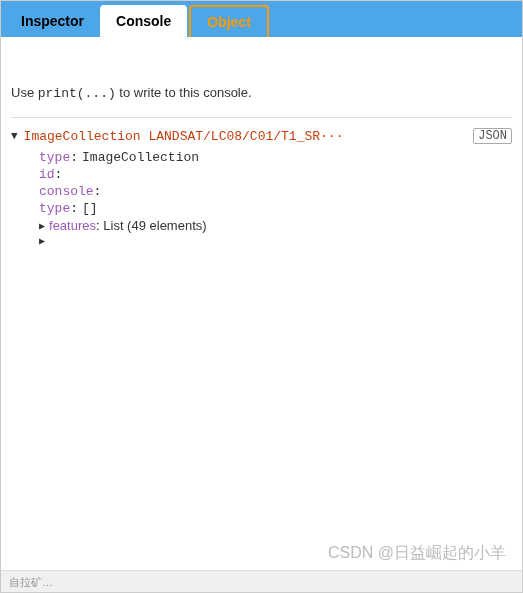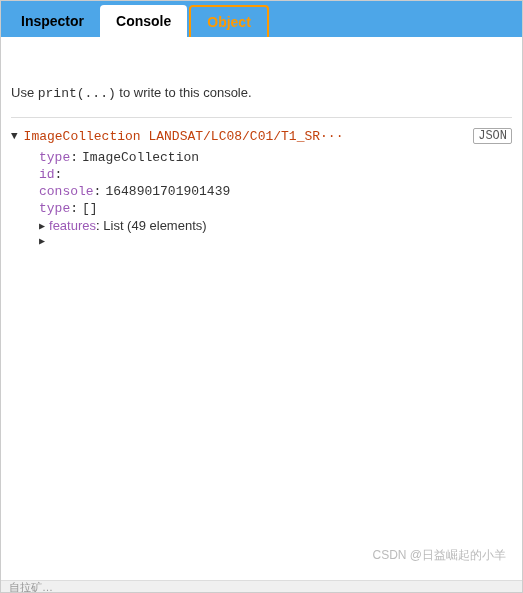--- a/index.html
+++ b/index.html
@@ -179,32 +179,32 @@
     .expand-value {
       color: #333;
     }
 
     
     .watermark {
       position: absolute;
       bottom: 30px;
       right: 16px;
       font-family: Arial, sans-serif;
-      font-size: 12px;
+      font-size: 16px;
       color: #bbb;
       user-select: none;
     }
 
     
     .bottom-bar {
       position: absolute;
       bottom: 0;
       left: 0;
       right: 0;
-      height: 14px;
+      height: 24px;
       background: #f0f0f0;
       border-top: 1px solid #ddd;
       display: flex;
       align-items: center;
       padding: 0 8px;
       font-family: Arial, sans-serif;
       font-size: 11px;
       color: #999;
     }
   </style>
@@ -241,21 +241,20 @@
       </div>
 
       <div class="prop-line">
         <span class="prop-key">id</span>
           <span class="prop-colon">:</span>
       </div>
 
       <div class="prop-line">
         <span class="prop-key">console</span>
           <span class="prop-colon">:</span>
-        <span class="prop-value-string">1648901701901439</span>
       </div>
 
       <div class="prop-line">
         <span class="prop-key">type</span>
           <span class="prop-colon">:</span>
         <span class="prop-value-empty">[]</span>
       </div>
 
       <div class="expandable-line">
         <span class="expand-arrow">▶</span>

